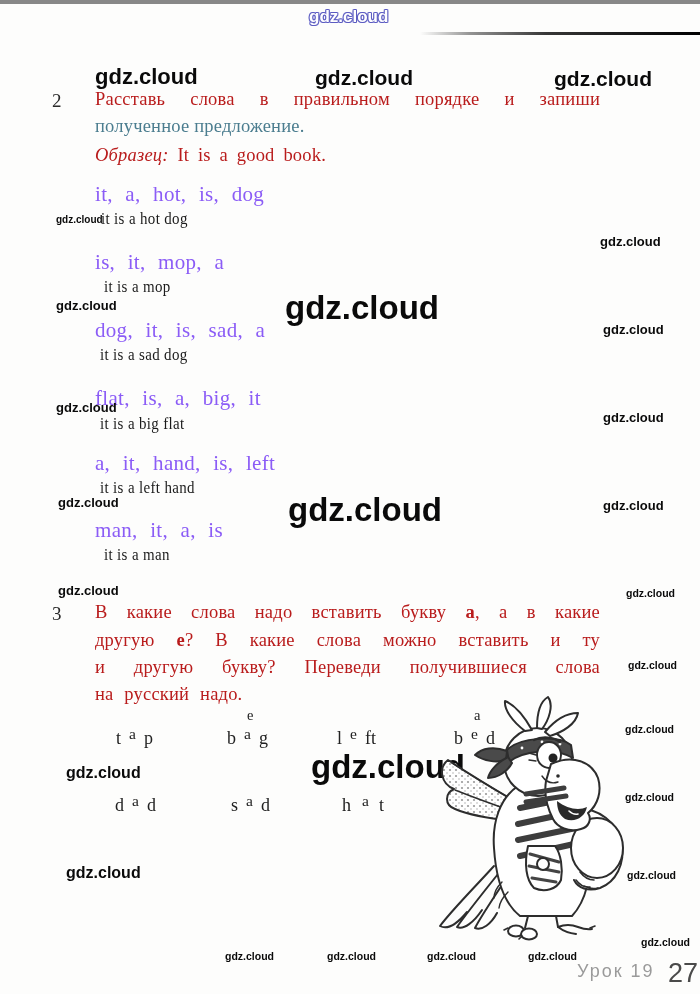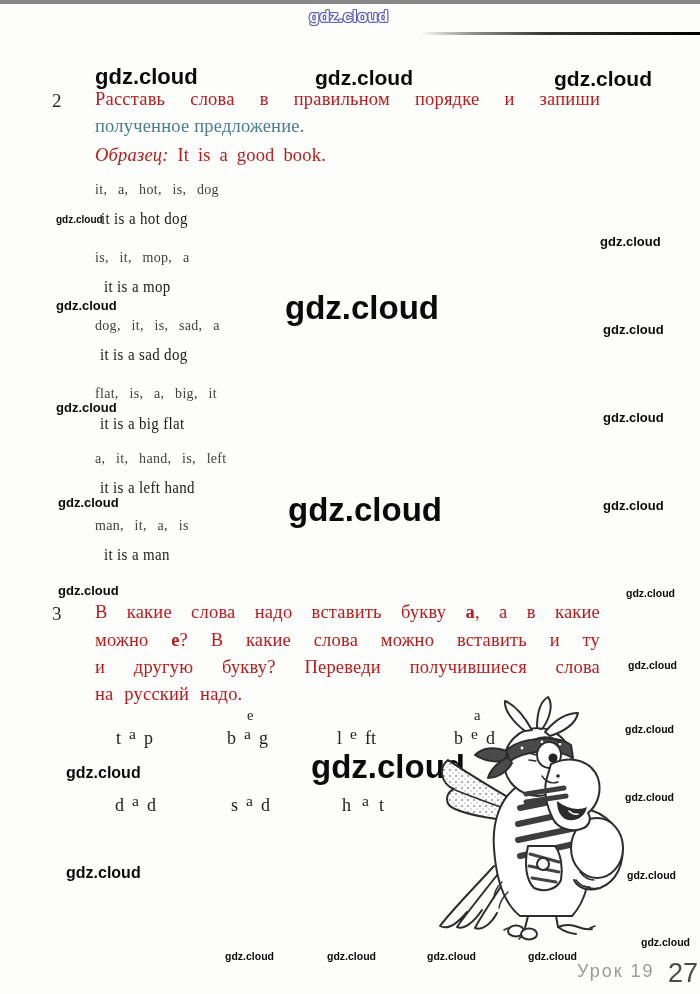--- a/index.html
+++ b/index.html
@@ -19,21 +19,21 @@
   }
   .rule{
     position:absolute;left:420px;top:28px;width:280px;height:3px;
     background:linear-gradient(to right,rgba(0,0,0,0) 0%,rgba(60,60,60,.55) 18%,rgba(20,20,20,.85) 45%,#000 100%);
   }
   .exnum{position:absolute;font-size:19px;color:#2a2a2a;}
   .tline{position:absolute;font-size:18.5px;letter-spacing:.2px;color:#b91c1c;white-space:nowrap;}
   .just{width:505px;text-align:justify;text-align-last:justify;white-space:normal;}
   .teal{color:#4b7d8f;}
   .sample-label{font-style:italic;}
-  .qline{position:absolute;font-size:14px;word-spacing:7px;letter-spacing:.3px;color:#404040;white-space:nowrap;}
+  .qline{position:absolute;font-size:21px;word-spacing:7px;letter-spacing:.3px;color:#8b5cf6;white-space:nowrap;}
   .ans{
     position:absolute;font-size:17px;color:#1b1b1b;white-space:nowrap;letter-spacing:.4px;
     transform:scaleX(.88);transform-origin:0 0;
   }
   
   .fw{position:absolute;font-size:18px;color:#222;white-space:nowrap;}
   .fw .gap{display:inline-block;width:8px;}
   .fw .ins{display:inline-block;font-size:15.5px;transform:translateY(-5px);}
   .fw .above{position:absolute;top:-21px;font-size:14.5px;}
   .b{font-weight:700;}
@@ -94,21 +94,21 @@
   <span class="wm" style="left:56px;top:397px;font-size:13px;">gdz.cloud</span>
   <span class="wm" style="left:603px;top:407px;font-size:13px;">gdz.cloud</span>
   <span class="wm" style="left:58px;top:492px;font-size:13px;">gdz.cloud</span>
   <span class="wm" style="left:288px;top:489px;font-size:33px;">gdz.cloud</span>
   <span class="wm" style="left:603px;top:495px;font-size:13px;">gdz.cloud</span>
   <span class="wm" style="left:58px;top:580px;font-size:13px;">gdz.cloud</span>
   <span class="wm" style="left:626px;top:584px;font-size:10.5px;">gdz.cloud</span>
 
   <div class="exnum" style="left:52px;top:599px;">3</div>
   <div class="tline just" style="left:95px;top:598px;"><span>В какие слова надо вставить букву </span><span class="b">a</span><span>, а в какие</span></div>
-  <div class="tline just" style="left:95px;top:626px;"><span>можно </span><span class="b">e</span><span>? В какие слова можно вставить и ту</span></div>
+  <div class="tline just" style="left:95px;top:626px;"><span>другую </span><span class="b">e</span><span>? В какие слова можно вставить и ту</span></div>
   <div class="tline just" style="left:95px;top:653px;">и другую букву? Переведи получившиеся слова</div>
   <div class="tline" style="left:95px;top:680px;word-spacing:6px;">на русский надо.</div>
 
   <div class="fw" style="left:116px;top:724px;">
     <span>t</span><span class="gap"></span><span class="ins">a</span><span class="gap"></span><span>p</span>
   </div>
   <div class="fw" style="left:227px;top:724px;">
     <span class="above" style="left:20px;">e</span>
     <span>b</span><span class="gap"></span><span class="ins">a</span><span class="gap"></span><span>g</span>
   </div>

